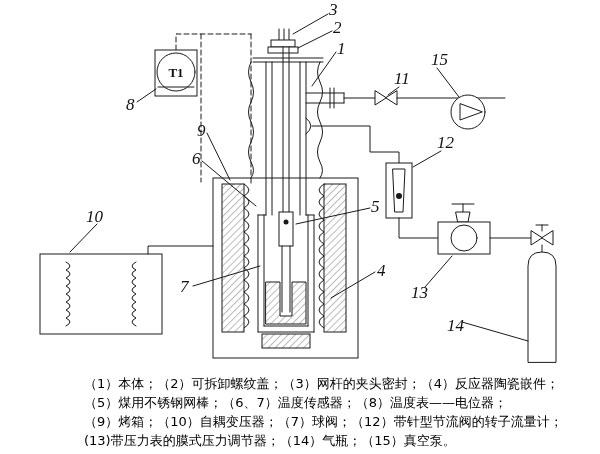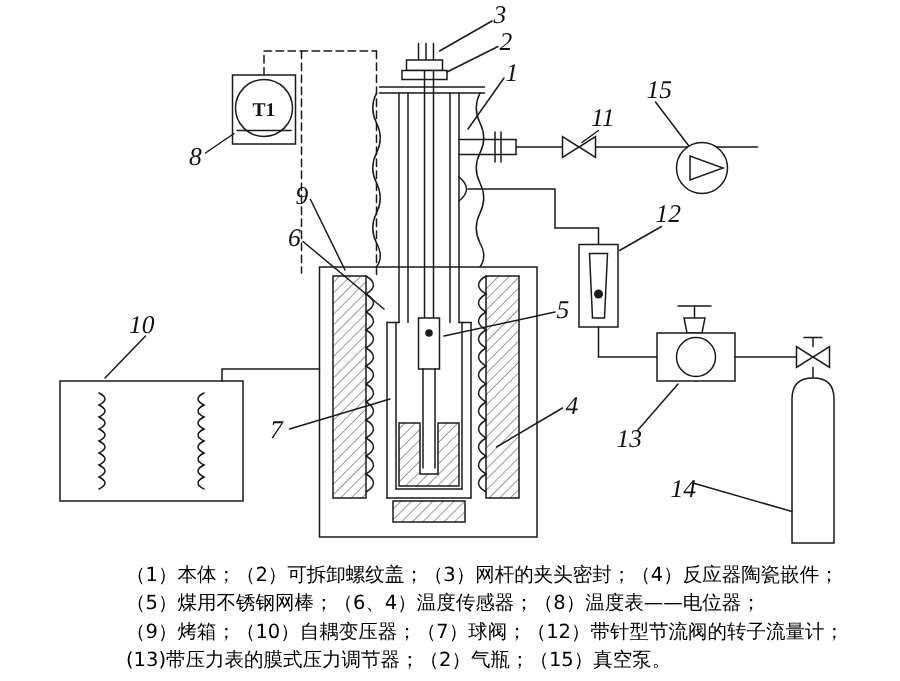--- a/index.html
+++ b/index.html
@@ -190,18 +190,18 @@
       <text class="callout" x="394" y="84">11</text>
       <text class="callout" x="431" y="65">15</text>
       <text class="callout" x="437" y="148">12</text>
       <text class="callout" x="411" y="298">13</text>
       <text class="callout" x="447" y="331">14</text>
     </g>
   </svg>
 
   <div class="legend">
     <div>（1）本体；（2）可拆卸螺纹盖；（3）网杆的夹头密封；（4）反应器陶瓷嵌件；</div>
-    <div>（5）煤用不锈钢网棒；（6、4）温度传感器；（8）温度表——电位器；</div>
+    <div>（5）煤用不锈钢网棒；（6、7）温度传感器；（8）温度表——电位器；</div>
     <div>（9）烤箱；（10）自耦变压器；（7）球阀；（12）带针型节流阀的转子流量计；</div>
-    <div>(13)带压力表的膜式压力调节器；（2）气瓶；（15）真空泵。</div>
+    <div>(13)带压力表的膜式压力调节器；（14）气瓶；（15）真空泵。</div>
   </div>
 
 </div>
 
 </body></html>

